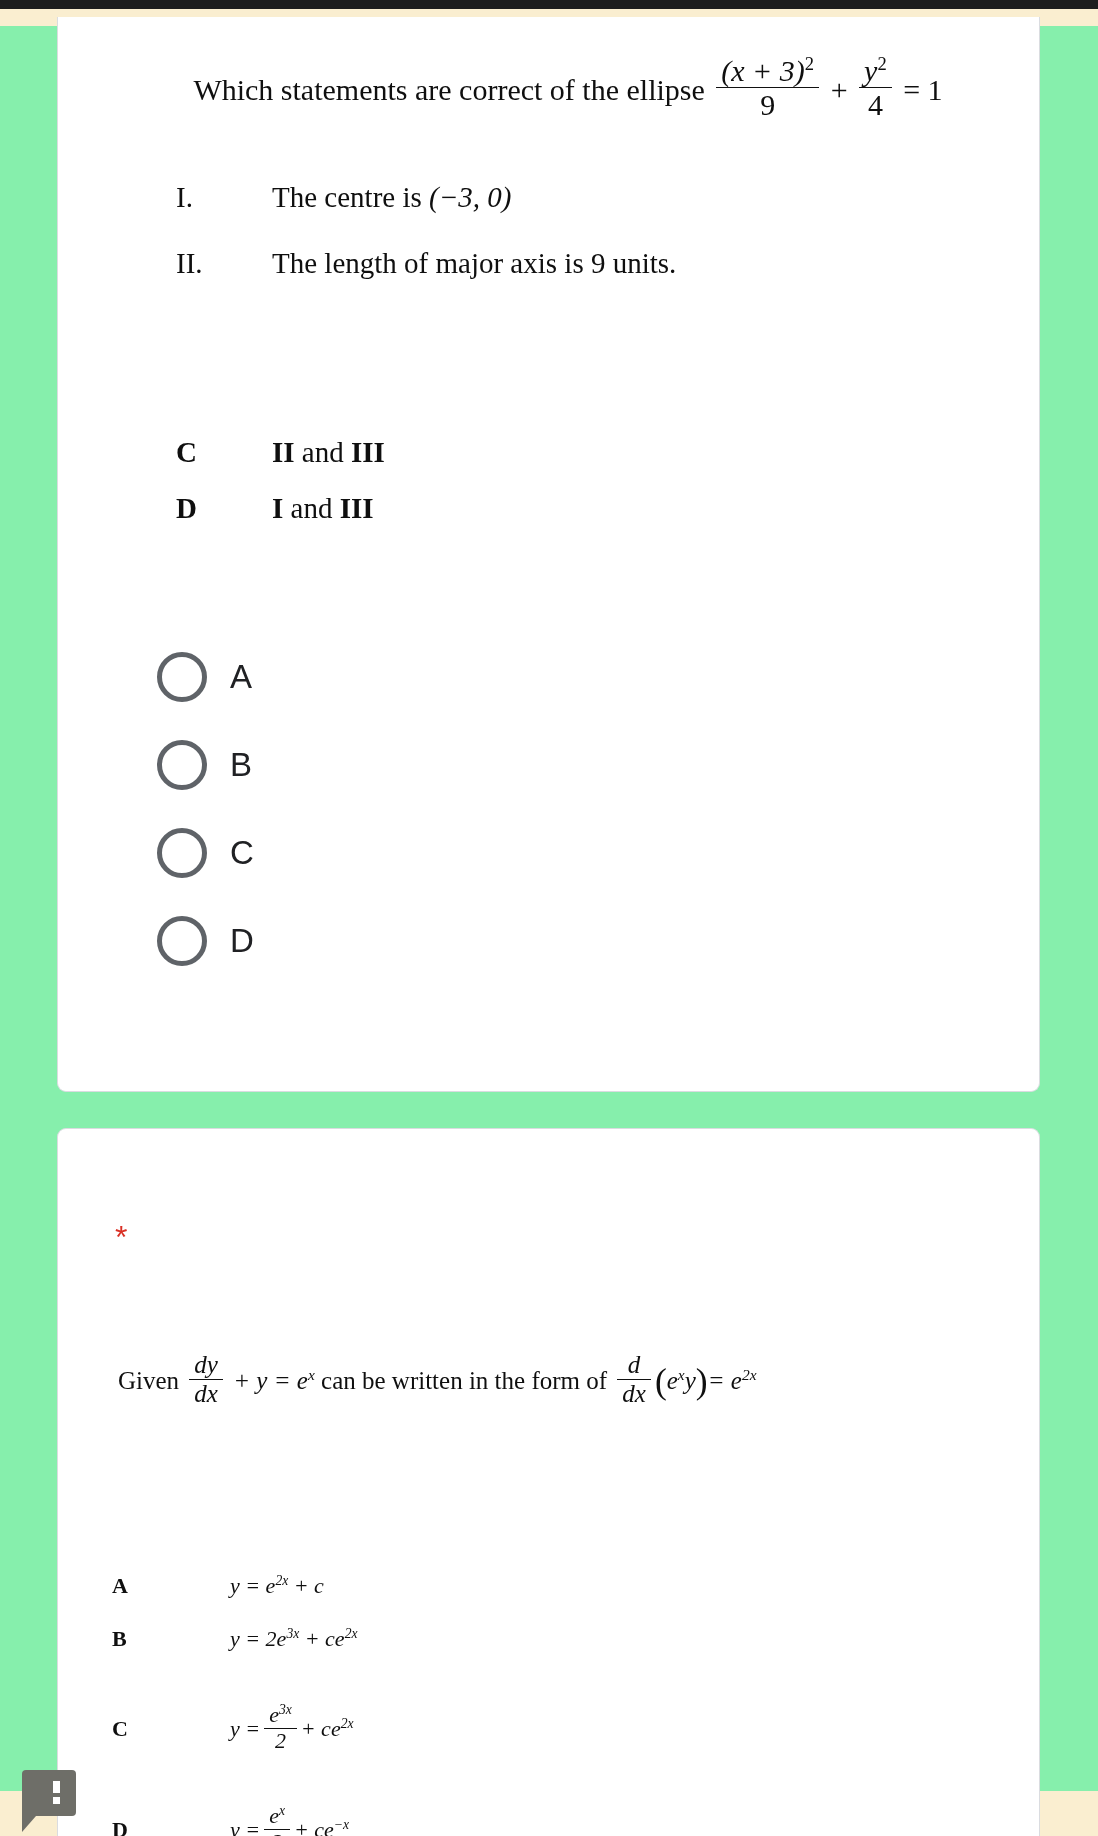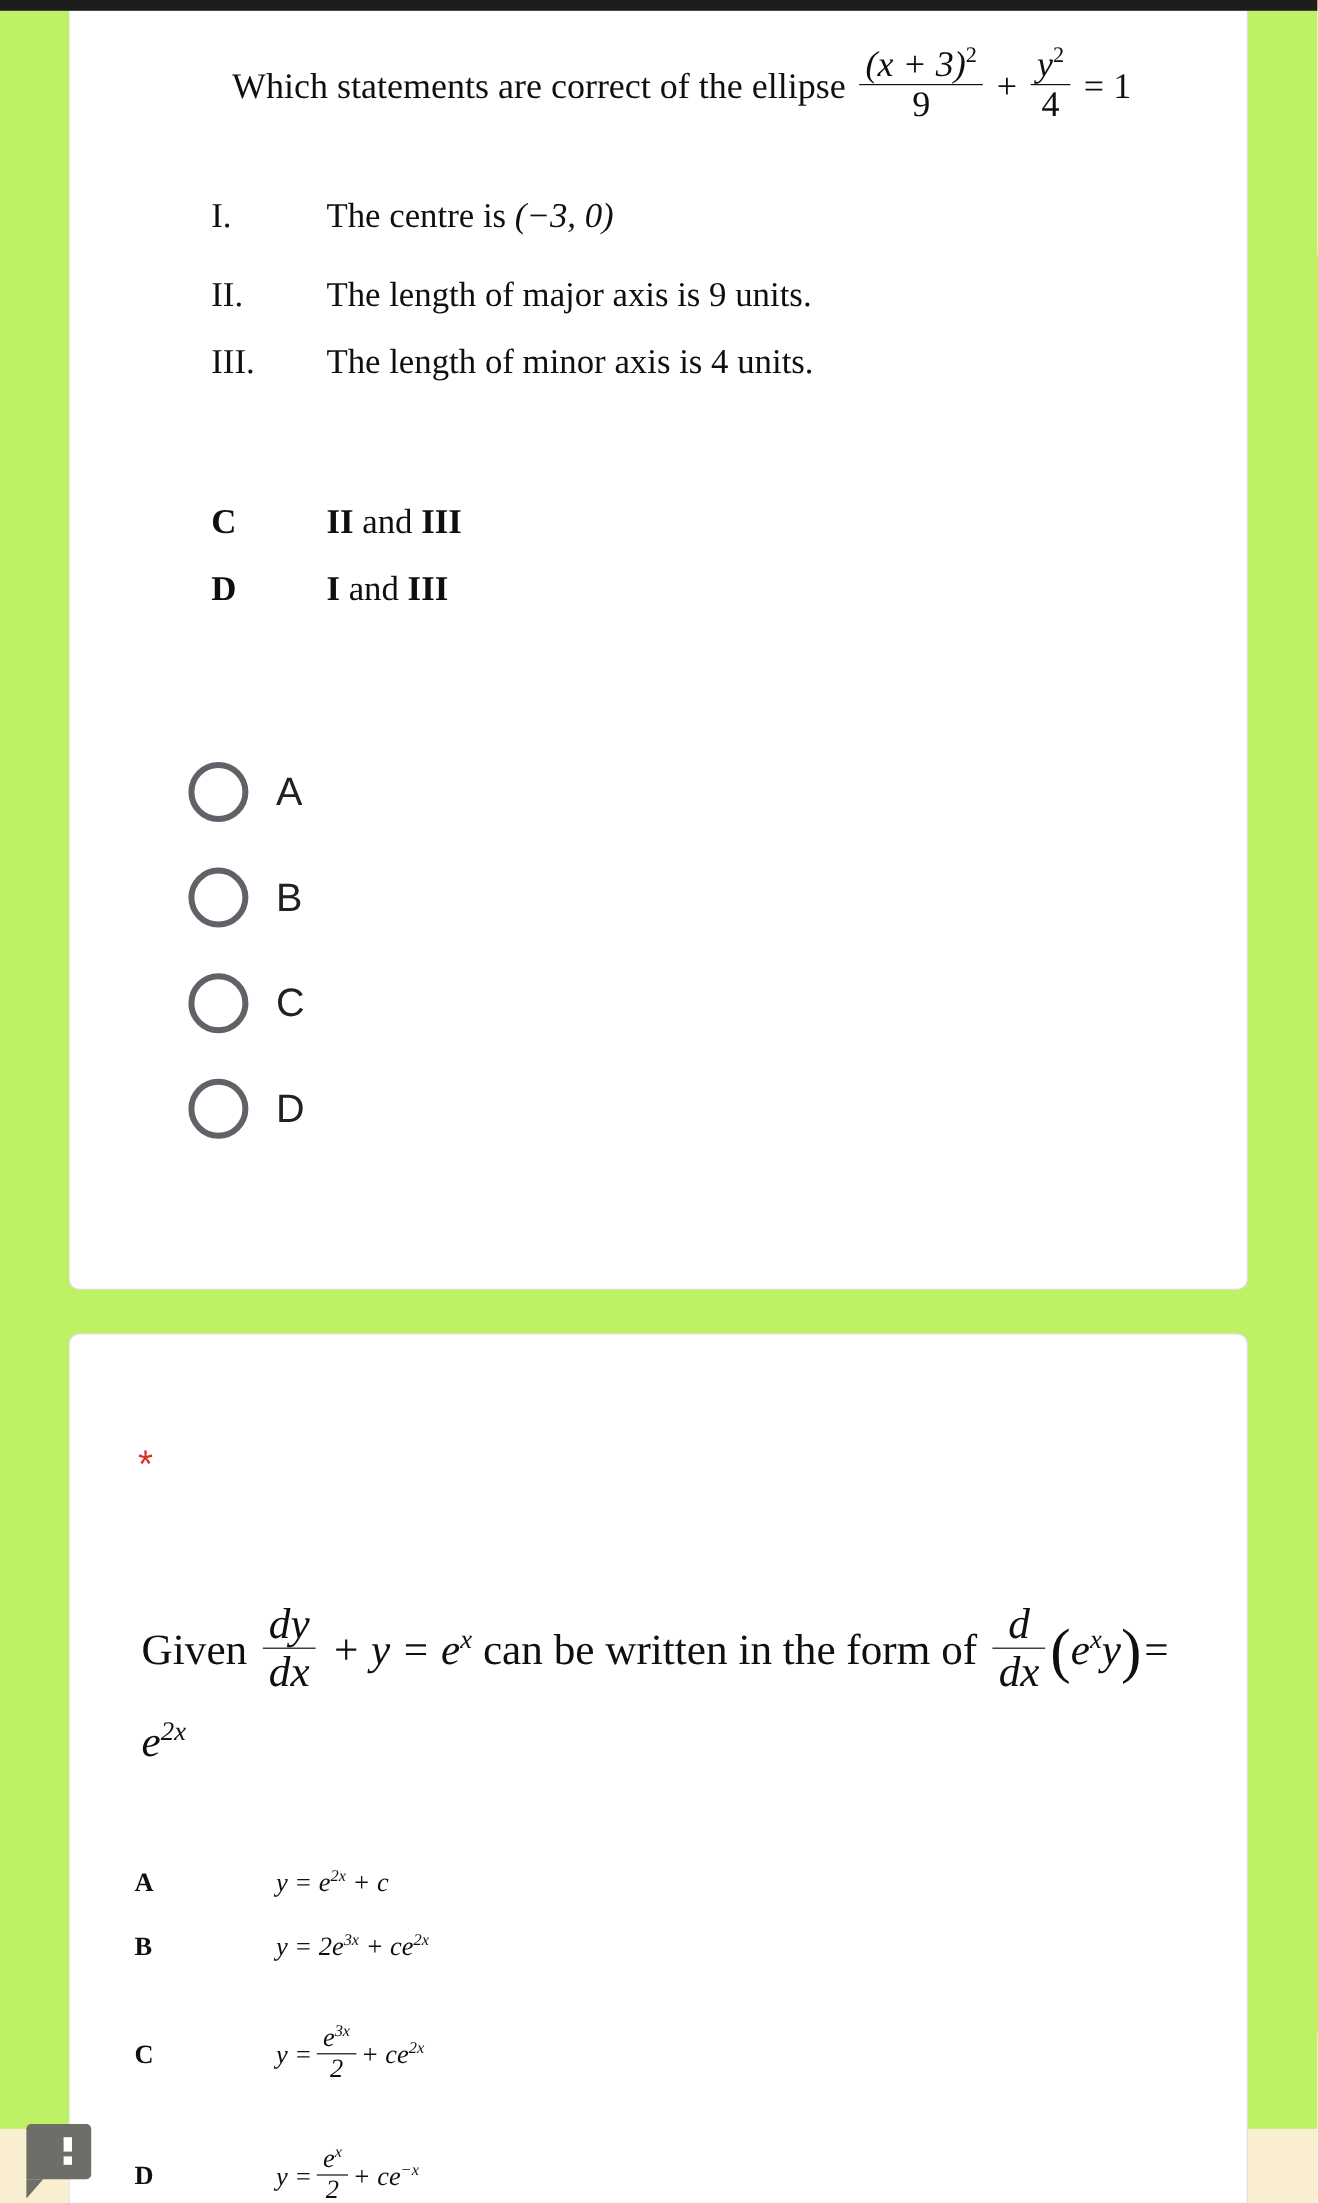--- a/index.html
+++ b/index.html
@@ -18,24 +18,24 @@
   .top-bar {
     position: absolute;
     top: 0; left: 0;
     width: 1098px;
     height: 9px;
     background: #1d1d1d;
     z-index: 50;
   }
   .page {
     position: absolute;
-    top: 9px; left: 0;
+    top: 26px; left: 0;
     width: 1098px;
     height: 1765px;
-    background: #bef264;
+    background: #86efac;
   }
   .card {
     position: absolute;
     left: 57px;
     width: 983px;
     background: #ffffff;
     border: 1px solid #dadce0;
     border-radius: 9px;
     box-sizing: border-box;
   }
@@ -158,21 +158,21 @@
     color: #d93025;
     font-size: 32px;
     font-family: "Liberation Sans", sans-serif;
     line-height: 1;
   }
   #q2-stem {
     position: absolute;
     left: 118px;
     top: 1310px;
     width: 870px;
-    font-size: 36px;
+    font-size: 25px;
   }
   #q2-hence {
     position: absolute;
     left: 110px;
     top: 1408px;
     width: 870px;
     font-size: 29px;
   }
   .ans-row {
     position: absolute;
@@ -254,23 +254,20 @@
     </div>
 
     <div class="qtext stmt-row" style="top:126px">
       <span class="lbl">I.</span><span>The centre is</span>&nbsp;<span class="mathi">(−3, 0)</span>
     </div>
 
     <div class="qtext stmt-row" style="top:192px">
       <span class="lbl">II.</span><span>The length of major axis is 9 units.</span>
     </div>
 
-    <div class="qtext stmt-row" style="top:248px">
-      <span class="lbl">III.</span><span>The length of minor axis is 4 units.</span>
-    </div>
 
 
 
     <div class="qtext opt-row" style="top:473px">
       <span class="lbl">D</span><span class="bold">I</span><span> and </span><span class="bold">III</span>
     </div>
 
     <div class="qtext opt-row" style="top:417px">
       <span class="lbl">C</span><span class="bold">II</span><span> and </span><span class="bold">III</span>
     </div>

